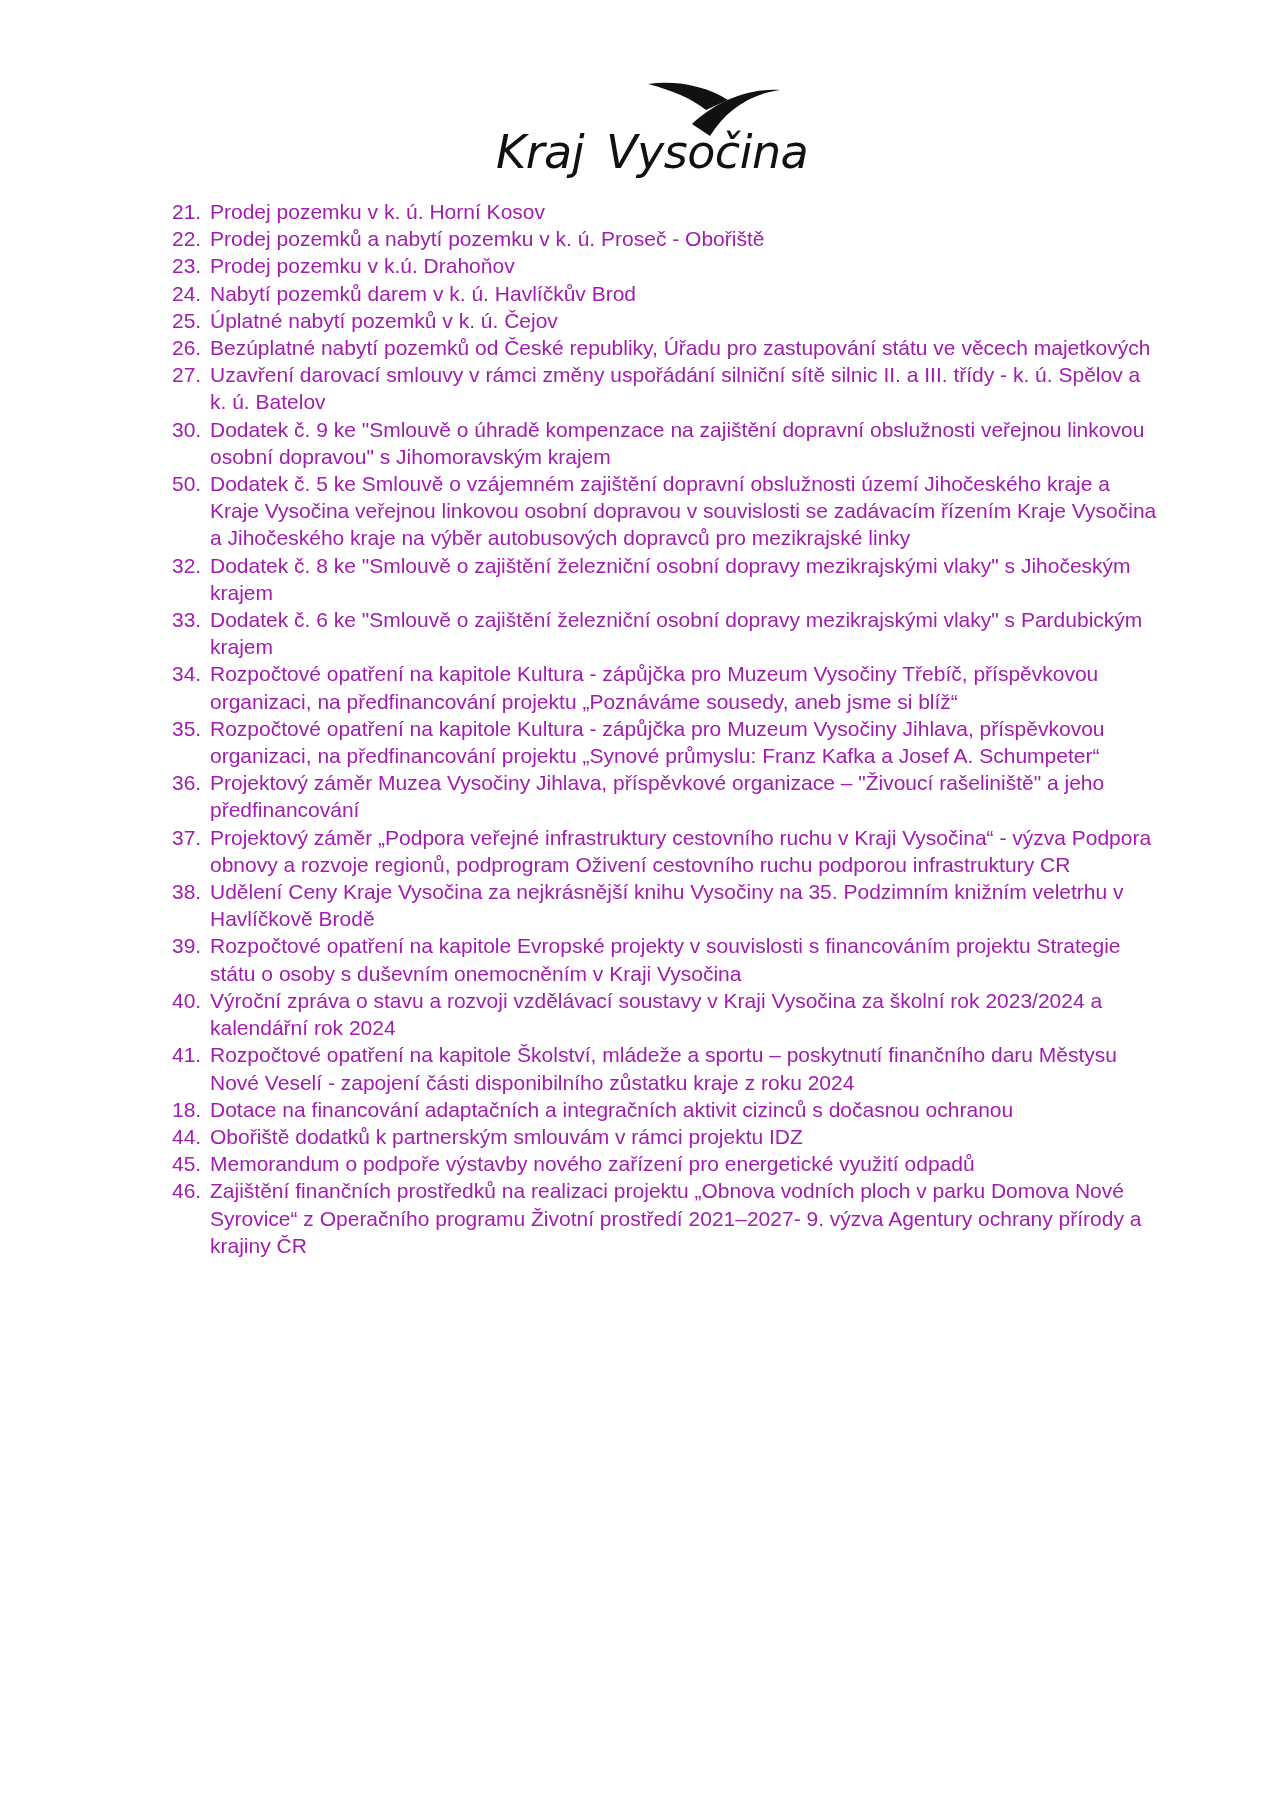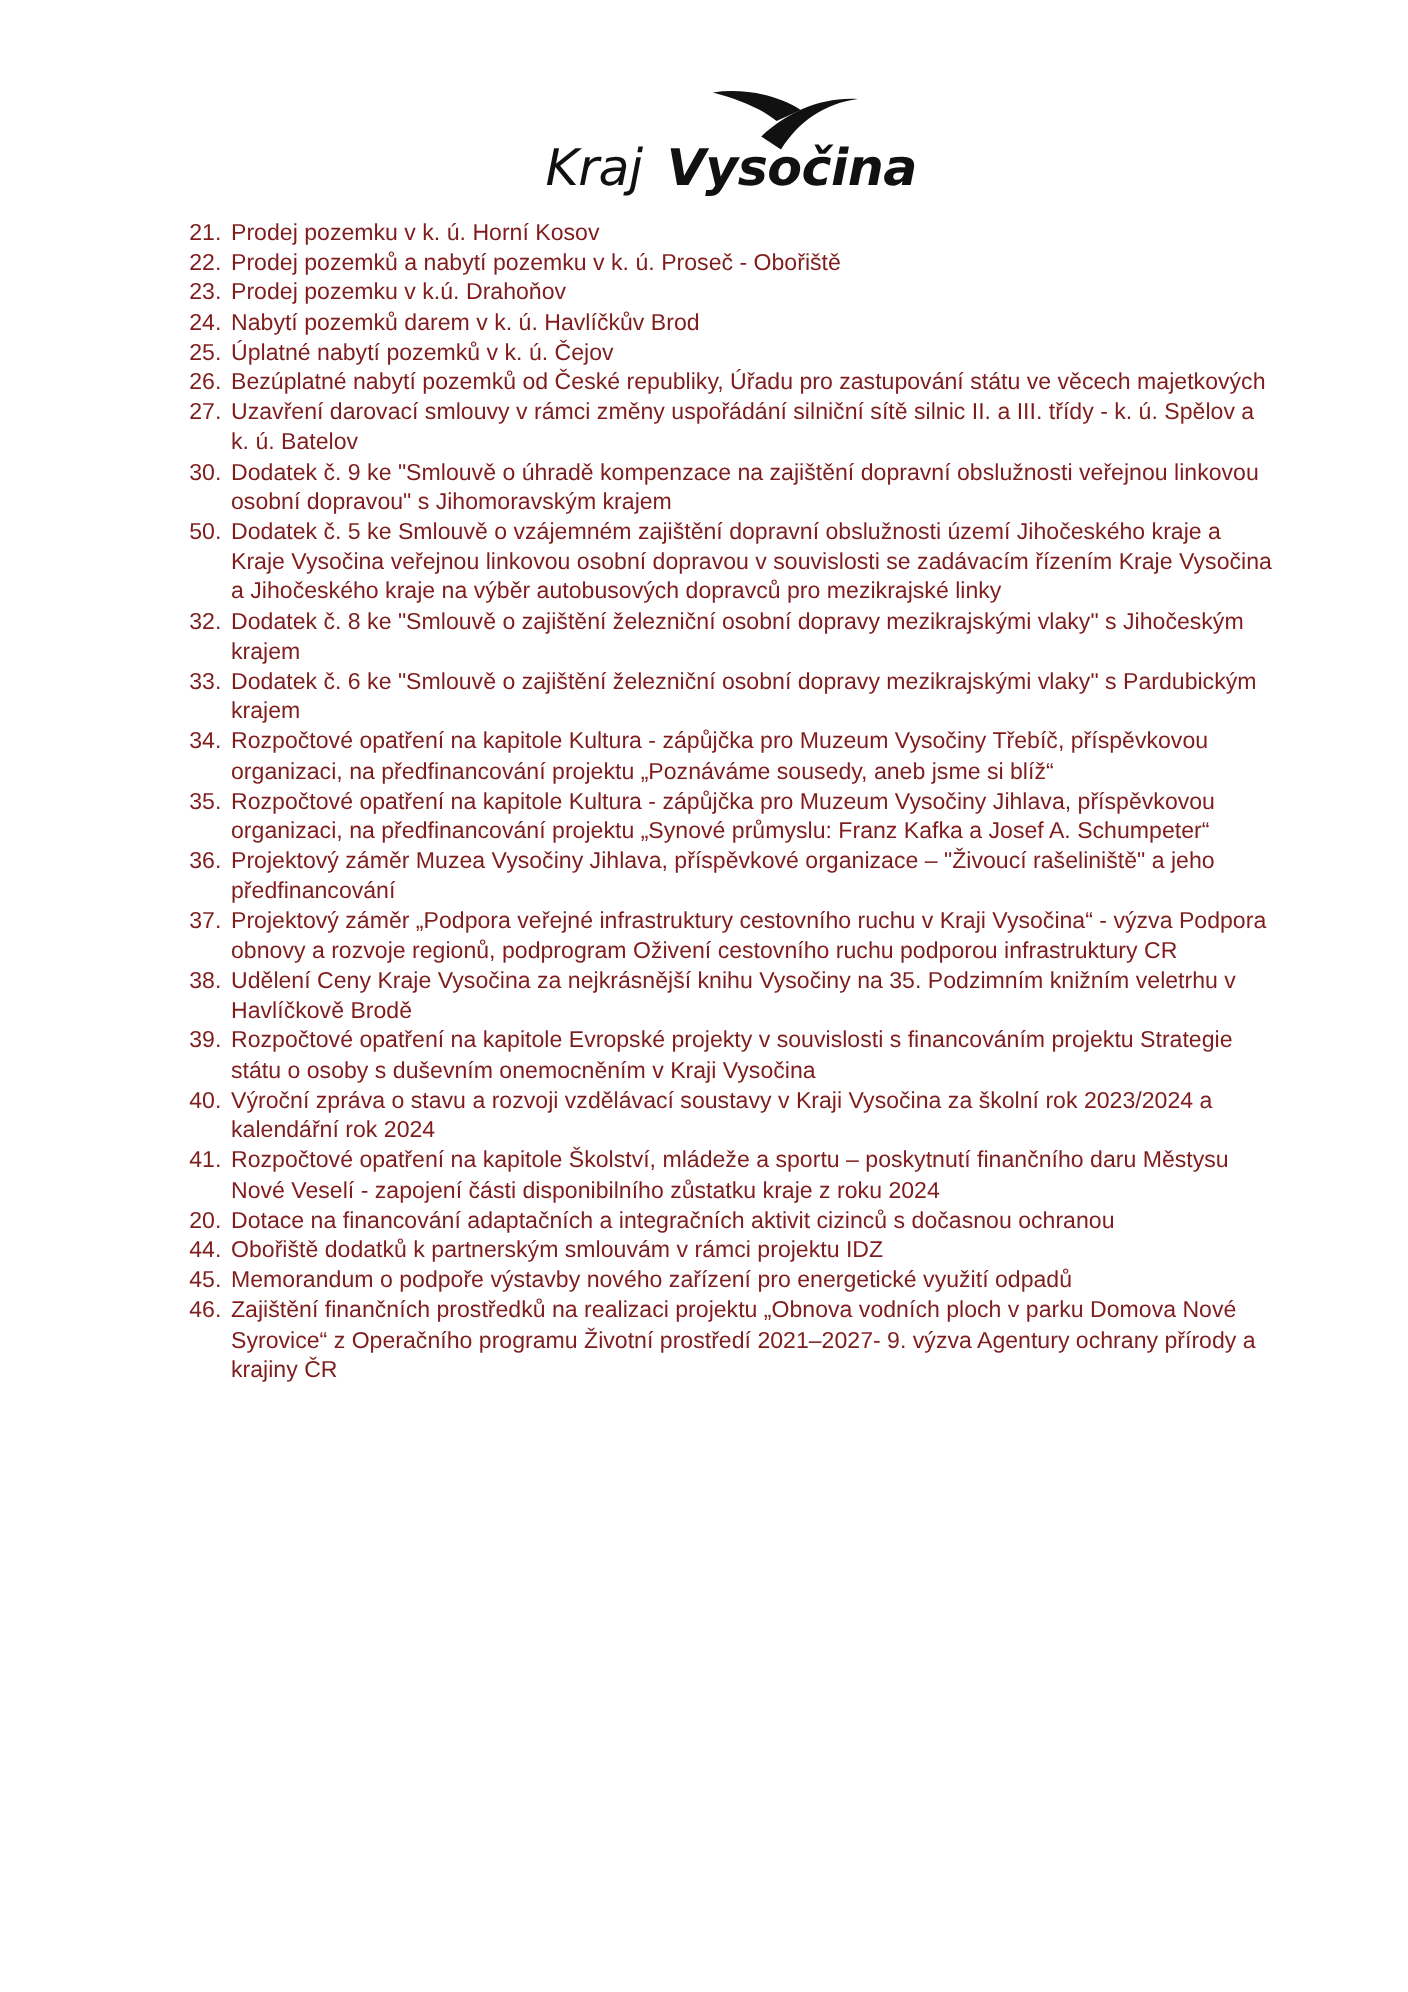--- a/index.html
+++ b/index.html
@@ -2,23 +2,23 @@
 <html><head>
   <meta charset="utf-8">
   <style>
     html, body { margin: 0; padding: 0; background: #ffffff; }
     body { width: 1280px; height: 1811px; position: relative; overflow: hidden; }
     .page { position: absolute; left: 0; top: 0; width: 1280px; height: 1811px; background: #fff; }
     .logo { position: absolute; left: 496px; top: 80px; width: 290px; height: 100px; }
     .logo svg { position: absolute; left: 150px; top: 0; width: 136px; height: 58px; }
     .logo-text { position: absolute; left: 0; top: 44px; white-space: nowrap; font-family: "DejaVu Sans", sans-serif; color: #111; font-size: 46px; line-height: 56px; letter-spacing: -0.5px; }
     .logo-text .kraj { font-style: italic; font-weight: normal; margin-right: 22px; }
-    .logo-text .vys { font-weight: bold; font-style: italic; }
+    .logo-text .vys { font-weight: normal; font-style: italic; }
     .agenda { position: absolute; left: 172px; top: 198px; width: 990px; list-style: none; margin: 0; padding: 0;
-      font-family: "Liberation Sans", sans-serif; font-size: 21px; line-height: 27.2px; color: #7f1d1d; }
+      font-family: "Liberation Sans", sans-serif; font-size: 21px; line-height: 27.2px; color: #a21caf; }
     .agenda li { position: relative; padding-left: 38px; margin: 0; }
     .agenda .num { position: absolute; left: 0; top: 0; }
   </style>
 </head>
 <body>
 
 <div class="page">
 
   <div class="logo">
     <svg viewBox="0 0 136 58">
@@ -43,19 +43,19 @@
     <li><span class="num">32.</span><span>Dodatek č. 8 ke "Smlouvě o zajištění železniční osobní dopravy mezikrajskými vlaky" s Jihočeským krajem</span></li>
     <li><span class="num">33.</span><span>Dodatek č. 6 ke "Smlouvě o zajištění železniční osobní dopravy mezikrajskými vlaky" s Pardubickým krajem</span></li>
     <li><span class="num">34.</span><span>Rozpočtové opatření na kapitole Kultura - zápůjčka pro Muzeum Vysočiny Třebíč, příspěvkovou organizaci, na předfinancování projektu „Poznáváme sousedy, aneb jsme si blíž“</span></li>
     <li><span class="num">35.</span><span>Rozpočtové opatření na kapitole Kultura - zápůjčka pro Muzeum Vysočiny Jihlava, příspěvkovou organizaci, na předfinancování projektu „Synové průmyslu: Franz Kafka a Josef A. Schumpeter“</span></li>
     <li><span class="num">36.</span><span>Projektový záměr Muzea Vysočiny Jihlava, příspěvkové organizace – "Živoucí rašeliniště" a jeho předfinancování</span></li>
     <li><span class="num">37.</span><span>Projektový záměr „Podpora veřejné infrastruktury cestovního ruchu v Kraji Vysočina“ - výzva Podpora obnovy a rozvoje regionů, podprogram Oživení cestovního ruchu podporou infrastruktury CR</span></li>
     <li><span class="num">38.</span><span>Udělení Ceny Kraje Vysočina za nejkrásnější knihu Vysočiny na 35. Podzimním knižním veletrhu v Havlíčkově Brodě</span></li>
     <li><span class="num">39.</span><span>Rozpočtové opatření na kapitole Evropské projekty v souvislosti s financováním projektu Strategie státu o osoby s duševním onemocněním v Kraji Vysočina</span></li>
     <li><span class="num">40.</span><span>Výroční zpráva o stavu a rozvoji vzdělávací soustavy v Kraji Vysočina za školní rok 2023/2024 a kalendářní rok 2024</span></li>
     <li><span class="num">41.</span><span>Rozpočtové opatření na kapitole Školství, mládeže a sportu – poskytnutí finančního daru Městysu Nové Veselí - zapojení části disponibilního zůstatku kraje z roku 2024</span></li>
-    <li><span class="num">20.</span><span>Dotace na financování adaptačních a integračních aktivit cizinců s dočasnou ochranou</span></li>
+    <li><span class="num">18.</span><span>Dotace na financování adaptačních a integračních aktivit cizinců s dočasnou ochranou</span></li>
     <li><span class="num">44.</span><span>Obořiště dodatků k partnerským smlouvám v rámci projektu IDZ</span></li>
     <li><span class="num">45.</span><span>Memorandum o podpoře výstavby nového zařízení pro energetické využití odpadů</span></li>
     <li><span class="num">46.</span><span>Zajištění finančních prostředků na realizaci projektu „Obnova vodních ploch v parku Domova Nové Syrovice“ z Operačního programu Životní prostředí 2021–2027- 9. výzva Agentury ochrany přírody a krajiny ČR</span></li>
   </ol>
 
 </div>
 
 </body></html>

